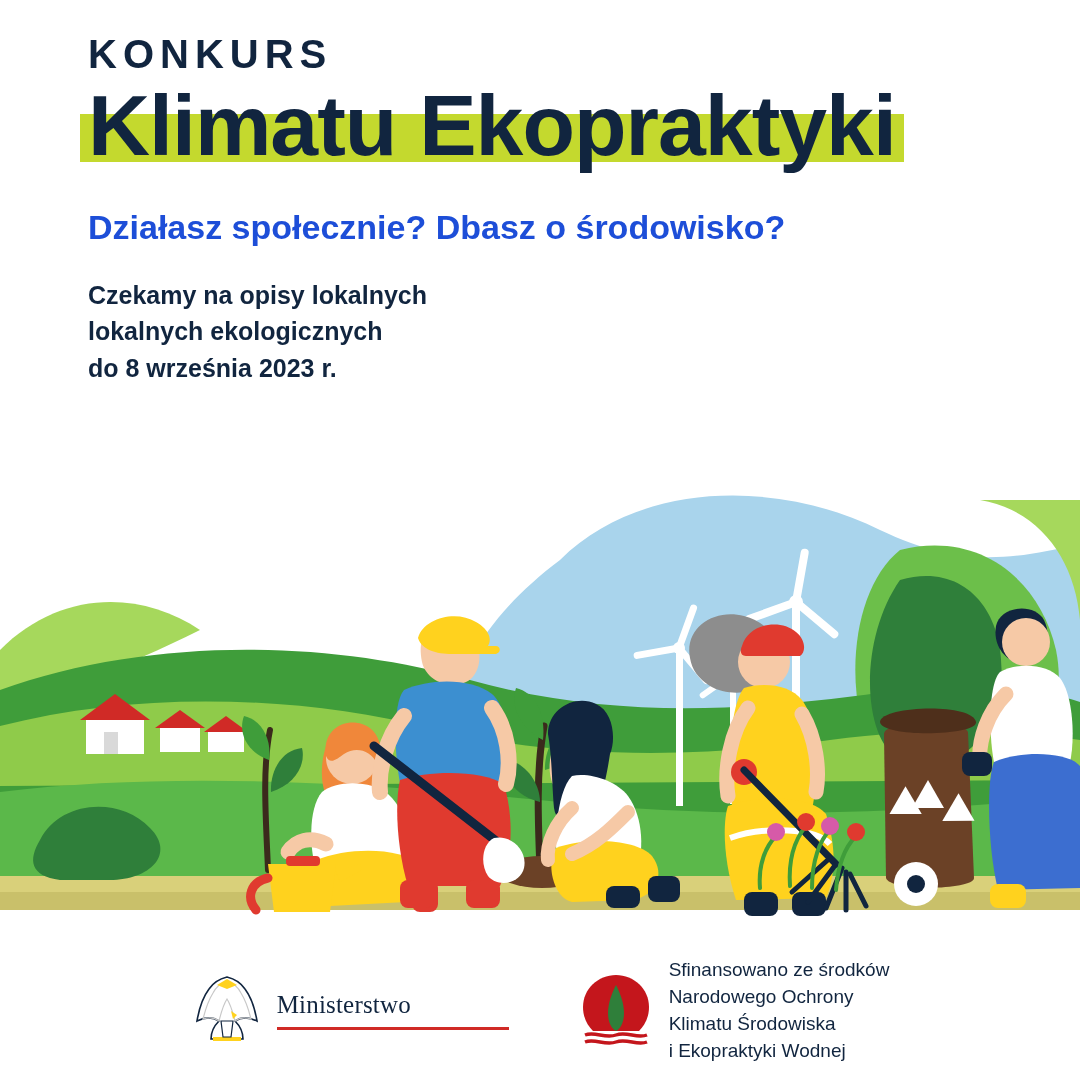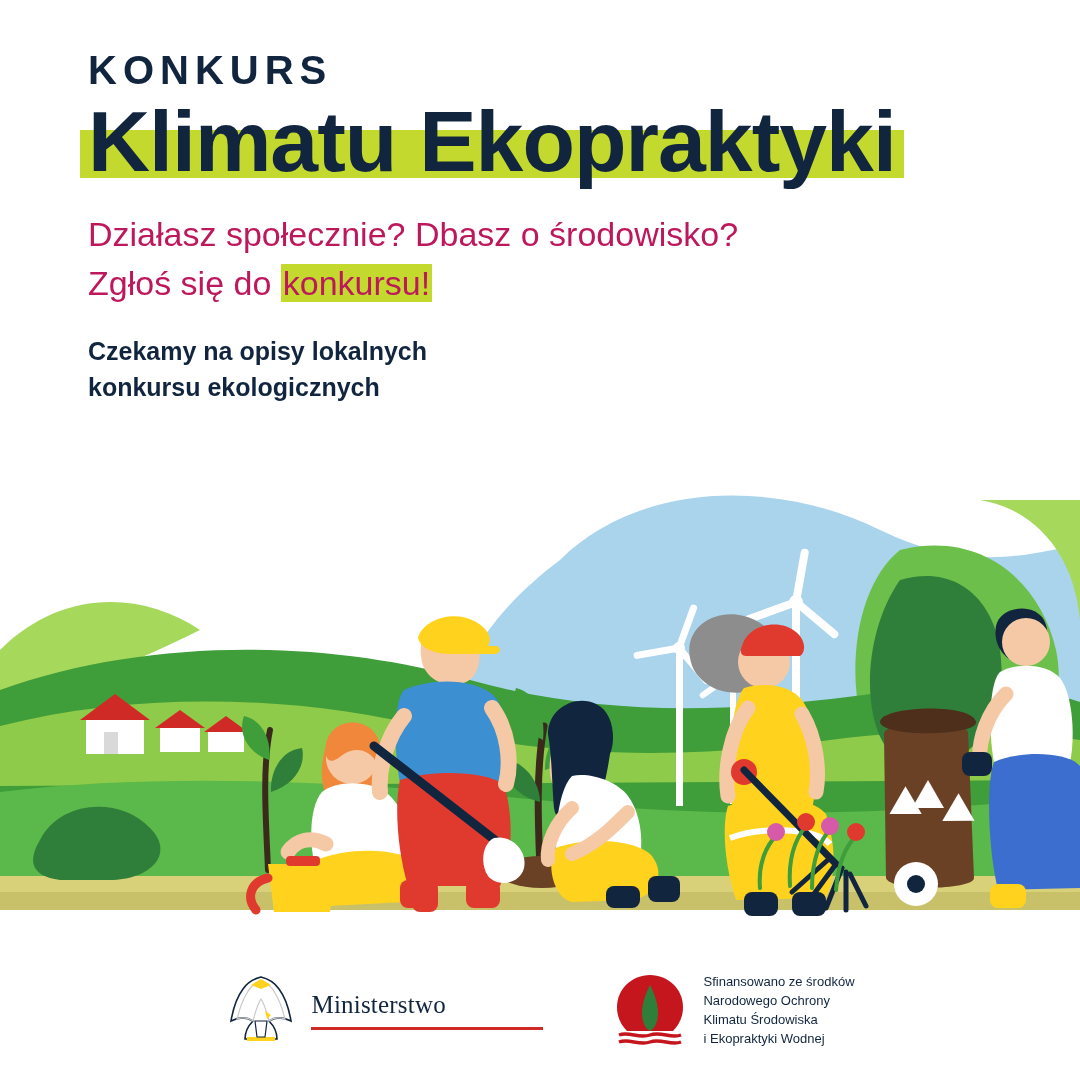--- a/index.html
+++ b/index.html
@@ -18,21 +18,21 @@
     width: 1080px;
     height: 1080px;
     background: #ffffff;
     overflow: hidden;
   }
 
   
   .text-block {
     position: absolute;
     left: 88px;
-    top: 48px;
+    top: 32px;
     width: 940px;
     z-index: 40;
   }
   .kicker {
     font-size: 40px;
     font-weight: bold;
     letter-spacing: 6px;
     color: #11253f;
     line-height: 1.1;
     margin: 0 0 4px 0;
@@ -56,24 +56,24 @@
     z-index: 1;
     font-size: 86px;
     font-weight: bold;
     color: #11253f;
     line-height: 1.05;
     letter-spacing: -1px;
     white-space: nowrap;
   }
   .lead {
     font-size: 34px;
-    font-weight: normal;
-    color: #be185d;
+    font-weight: bold;
+    color: #1d4ed8;
     line-height: 1.38;
-    margin: 7px 0 0 0;
+    margin: 16px 0 0 0;
   }
   .lead .line2 {
     display: block;
     margin-top: 2px;
   }
   .hl-inline {
     background: #c4d92e;
     padding: 0 2px;
   }
   .body-copy {
@@ -148,46 +148,46 @@
     width: 74px;
     height: 74px;
     flex: 0 0 auto;
   }
   .nfos-text {
     display: flex;
     flex-direction: column;
     gap: 2px;
   }
   .nfos-line {
-    font-size: 13px;
+    font-size: 19px;
     color: #11253f;
     line-height: 1.32;
   }
 </style>
 </head>
 <body>
 
 <div class="poster">
 
   <div class="text-block">
     <div class="kicker">KONKURS</div>
 
     <div class="title-wrap">
       <div class="title-hl"></div>
       <div class="title">Klimatu Ekopraktyki</div>
     </div>
 
     <p class="lead">
       <span>Działasz społecznie? Dbasz o środowisko?</span>
-      <span class="line2"><span>Zgłoś się do </span><span class="hl-inline">konkursu!</span></span>
     </p>
 
     <p class="body-copy">
       <span>Czekamy na opisy lokalnych</span>
-      <span>konkursu ekologicznych</span>
+      <span>lokalnych ekologicznych</span>
+      <span>do 8 września 2023 r.</span>
     </p>
   </div>
 
   <div class="illustration">
     <svg viewBox="0 0 1080 500" width="1080" height="500" xmlns="http://www.w3.org/2000/svg">
 
       <path d="M560 120 C640 40 780 40 880 90 C960 128 1010 120 1080 104 L1080 330 L470 330 C430 260 480 180 560 120 Z" fill="#a9d4ec"></path>
 
       <path d="M900 110 C980 90 1040 140 1056 210 C1070 280 1030 330 960 332 L880 332 C840 260 850 150 900 110 Z" fill="#6cbf4a"></path>
       <path d="M980 60 C1040 70 1075 120 1080 180 L1080 60 Z" fill="#a6d85c"></path>

